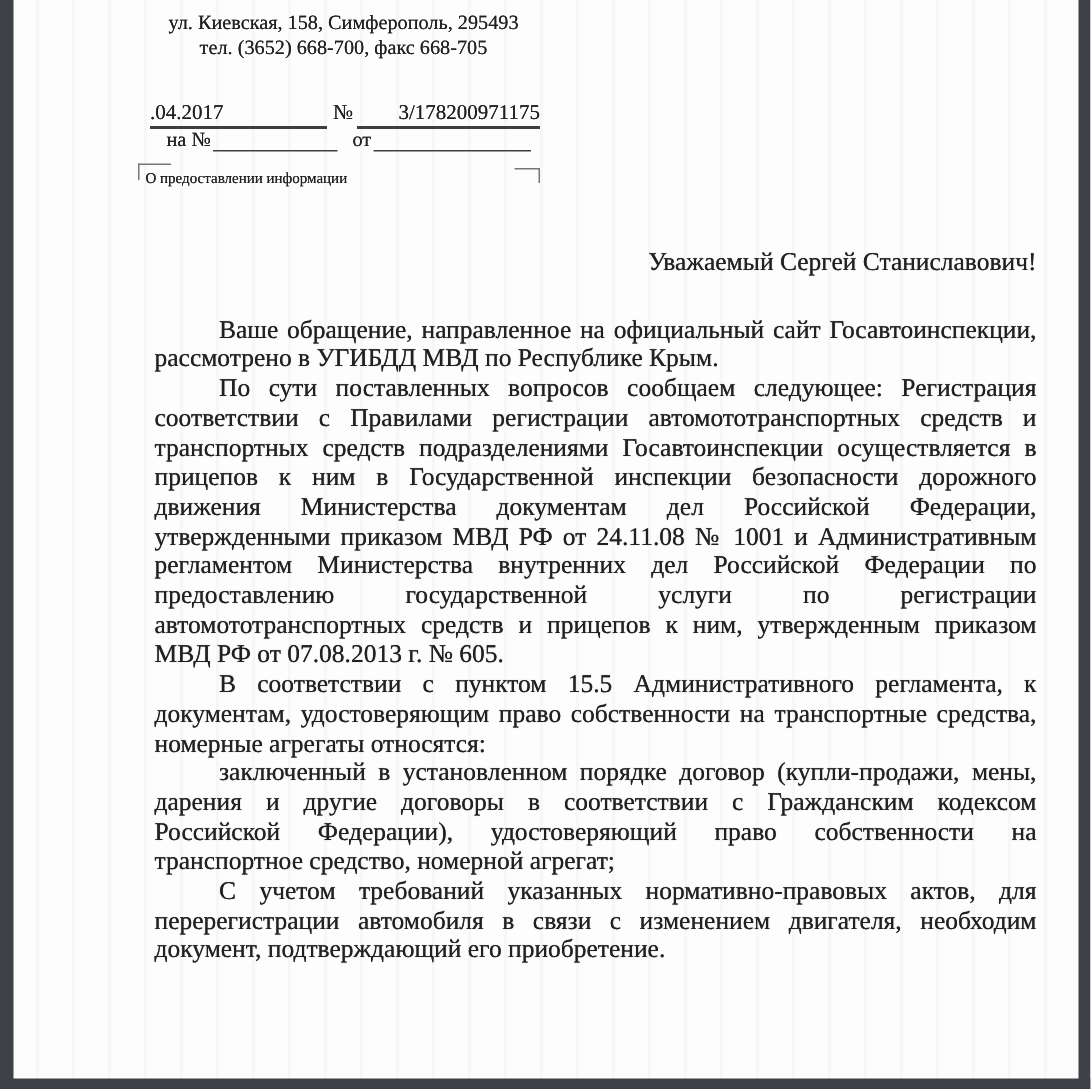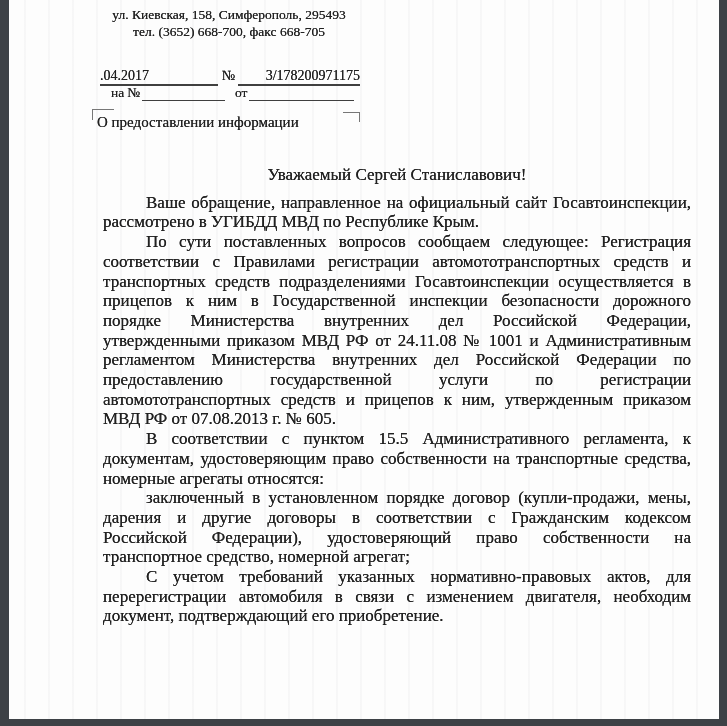--- a/index.html
+++ b/index.html
@@ -62,34 +62,34 @@
     left: 92px; top: 109px; width: 21px; height: 10px;
     border-left: 1.5px solid #777; border-top: 1.5px solid #777;
   }
   .corner-right {
     left: 343px; top: 112px; width: 16px; height: 9px;
     border-right: 1.5px solid #777; border-top: 1.5px solid #777;
   }
 
   .subject {
     left: 97px; top: 114px;
-    font-size: 15px;
+    font-size: 10px;
     text-shadow: 0 0 0.4px #333;
   }
 
   .letter-body {
     position: absolute;
     left: 103px; top: 165px; width: 588px;
     font-size: 17px;
     line-height: 19.7px;
     text-shadow: 0 0 0.45px #2a2a2a;
   }
   .salutation {
-    text-align: center;
-    margin-bottom: 8px;
+    text-align: right;
+    margin-bottom: 25px;
   }
   .para { margin: 0; }
   .line { text-align: justify; text-align-last: justify; }
   .line.last  { text-align-last: left; }
   .line.first { text-indent: 43px; }
 </style>
 </head>
 <body>
 
 <div class="scan-page">
@@ -121,21 +121,21 @@
     <div id="body-paragraphs">
         <div class="para">
           <div class="line first">Ваше обращение, направленное на официальный сайт Госавтоинспекции,</div>
           <div class="line last">рассмотрено в УГИБДД МВД по Республике Крым.</div>
         </div>
         <div class="para">
           <div class="line first">По сути поставленных вопросов сообщаем следующее: Регистрация</div>
           <div class="line">соответствии с Правилами регистрации автомототранспортных средств и</div>
           <div class="line">транспортных средств подразделениями Госавтоинспекции осуществляется в</div>
           <div class="line">прицепов к ним в Государственной инспекции безопасности дорожного</div>
-          <div class="line">порядке Министерства внутренних дел Российской Федерации,</div>
+          <div class="line">движения Министерства документам дел Российской Федерации,</div>
           <div class="line">утвержденными приказом МВД РФ от 24.11.08 № 1001 и Административным</div>
           <div class="line">регламентом Министерства внутренних дел Российской Федерации по</div>
           <div class="line">предоставлению государственной услуги по регистрации</div>
           <div class="line">автомототранспортных средств и прицепов к ним, утвержденным приказом</div>
           <div class="line last">МВД РФ от 07.08.2013 г. № 605.</div>
         </div>
         <div class="para">
           <div class="line first">В соответствии с пунктом 15.5 Административного регламента, к</div>
           <div class="line">документам, удостоверяющим право собственности на транспортные средства,</div>
           <div class="line last">номерные агрегаты относятся:</div>

